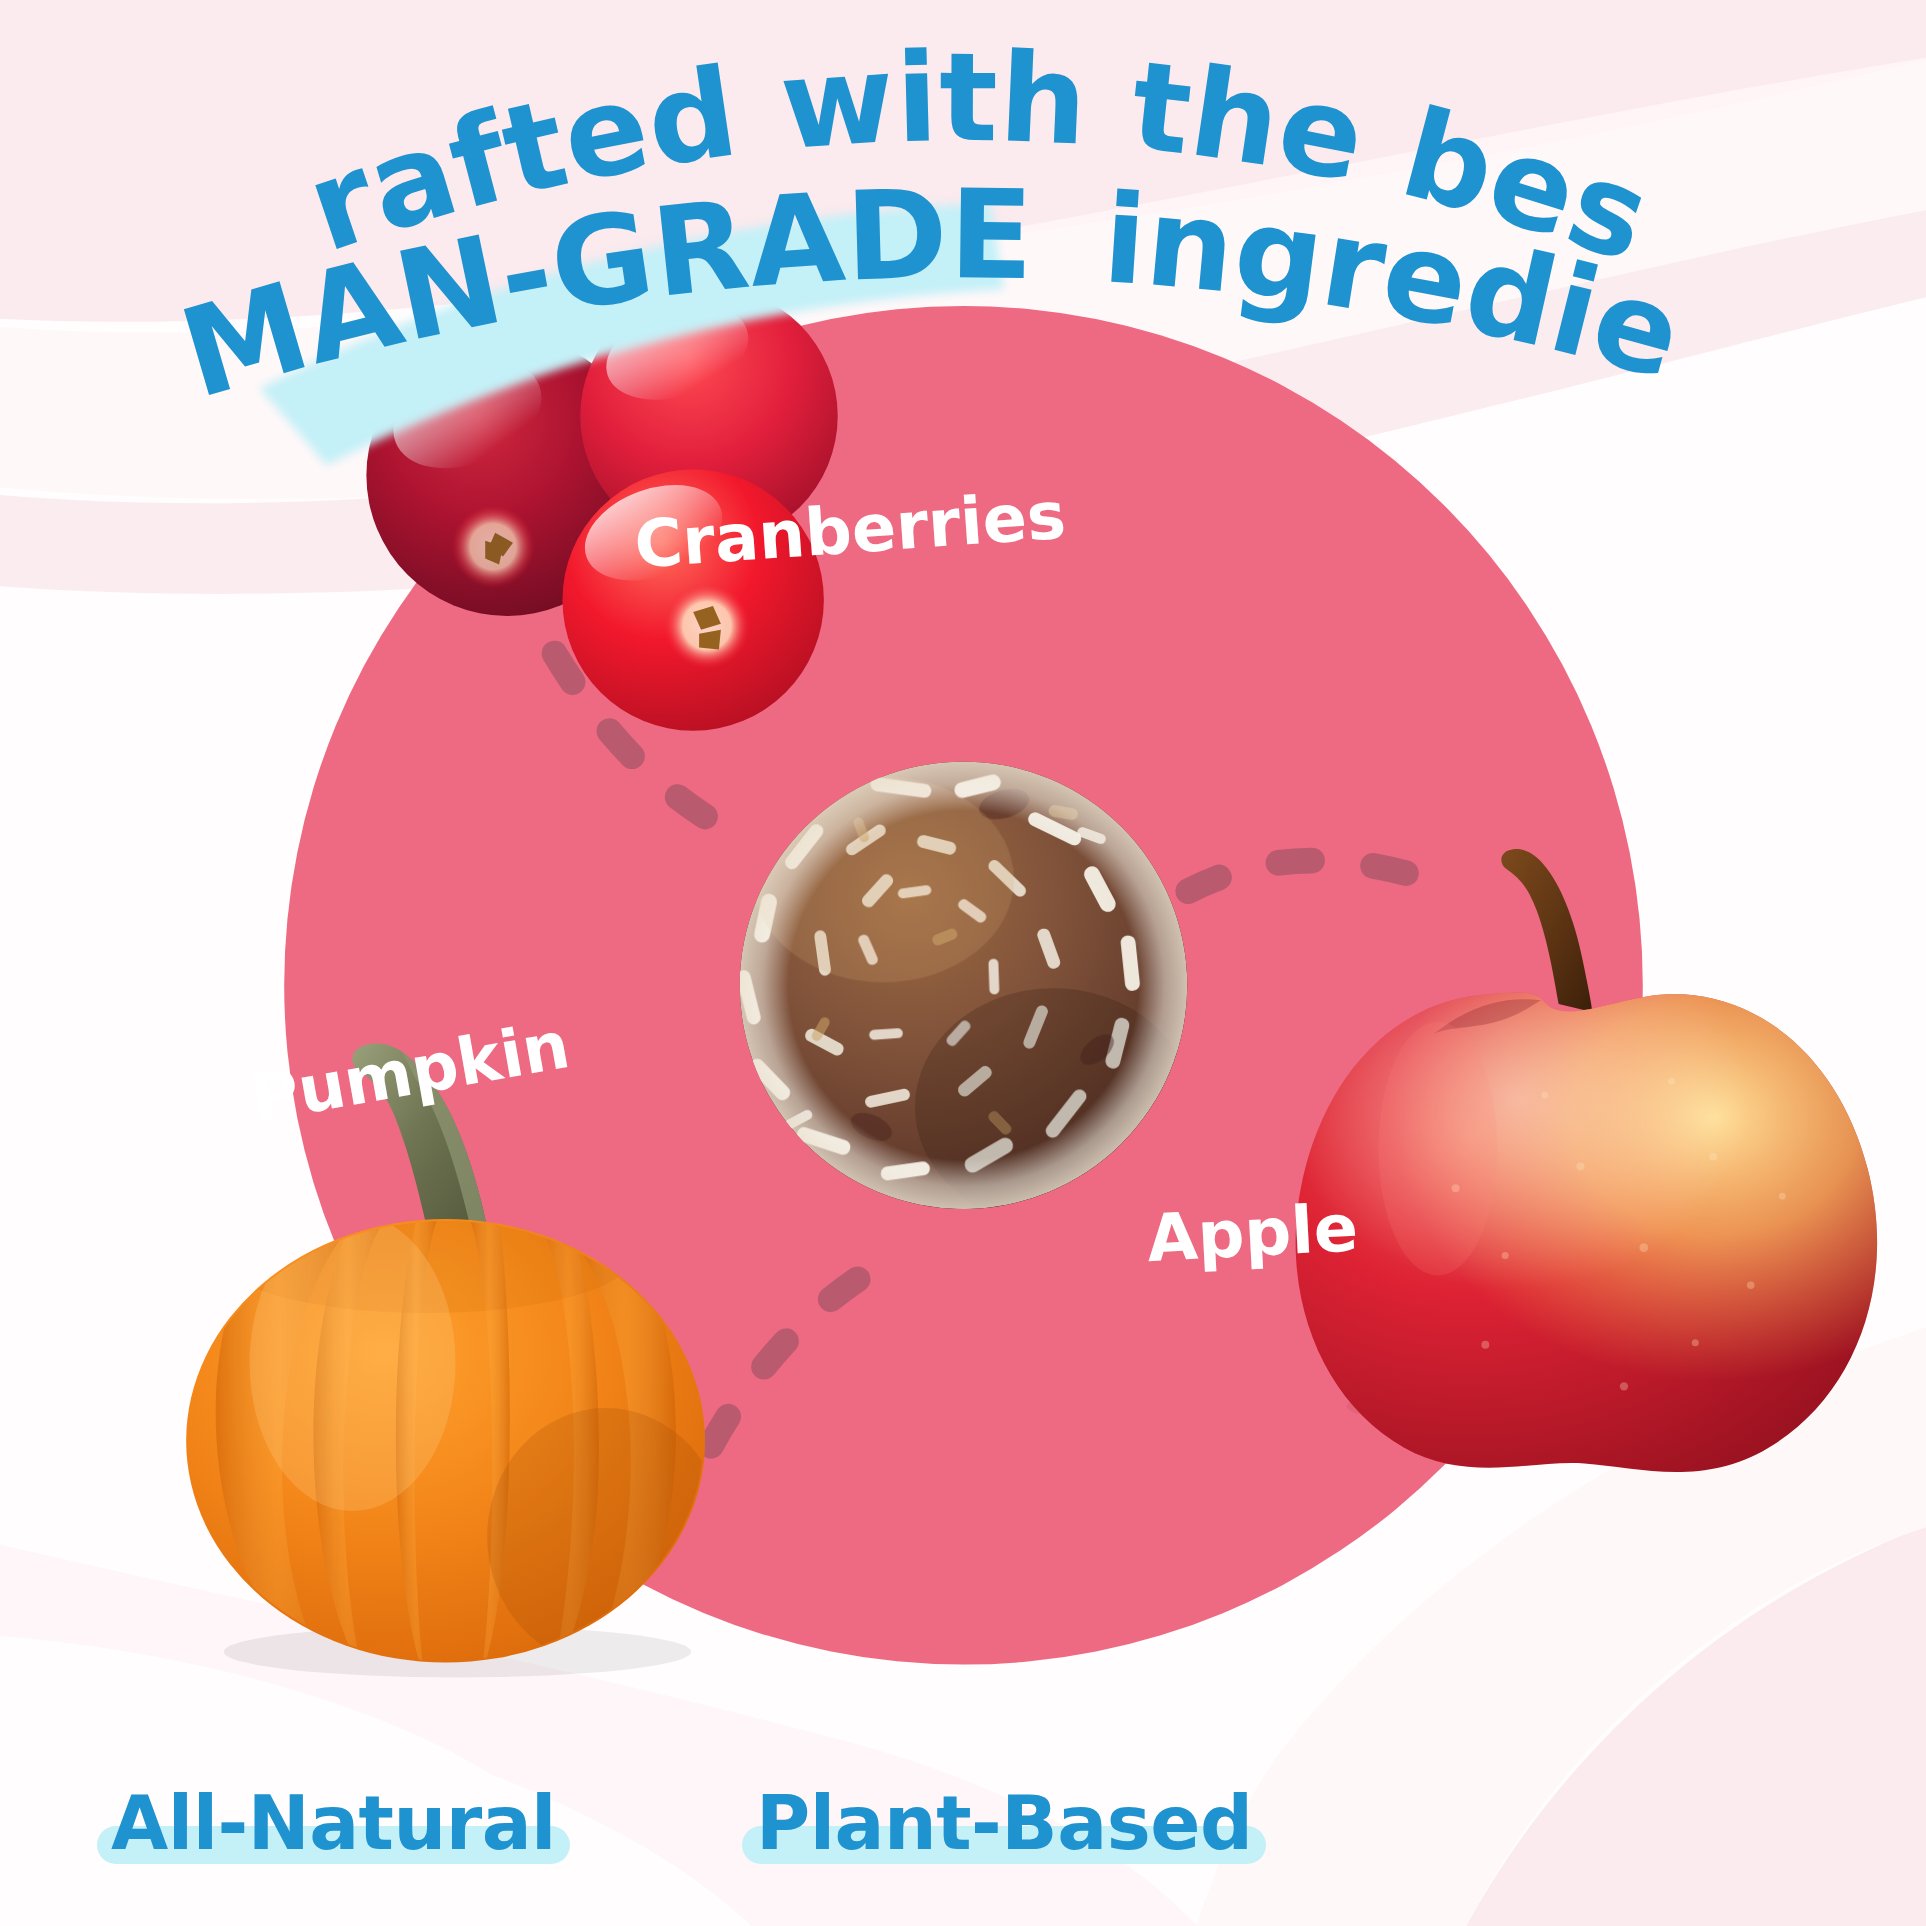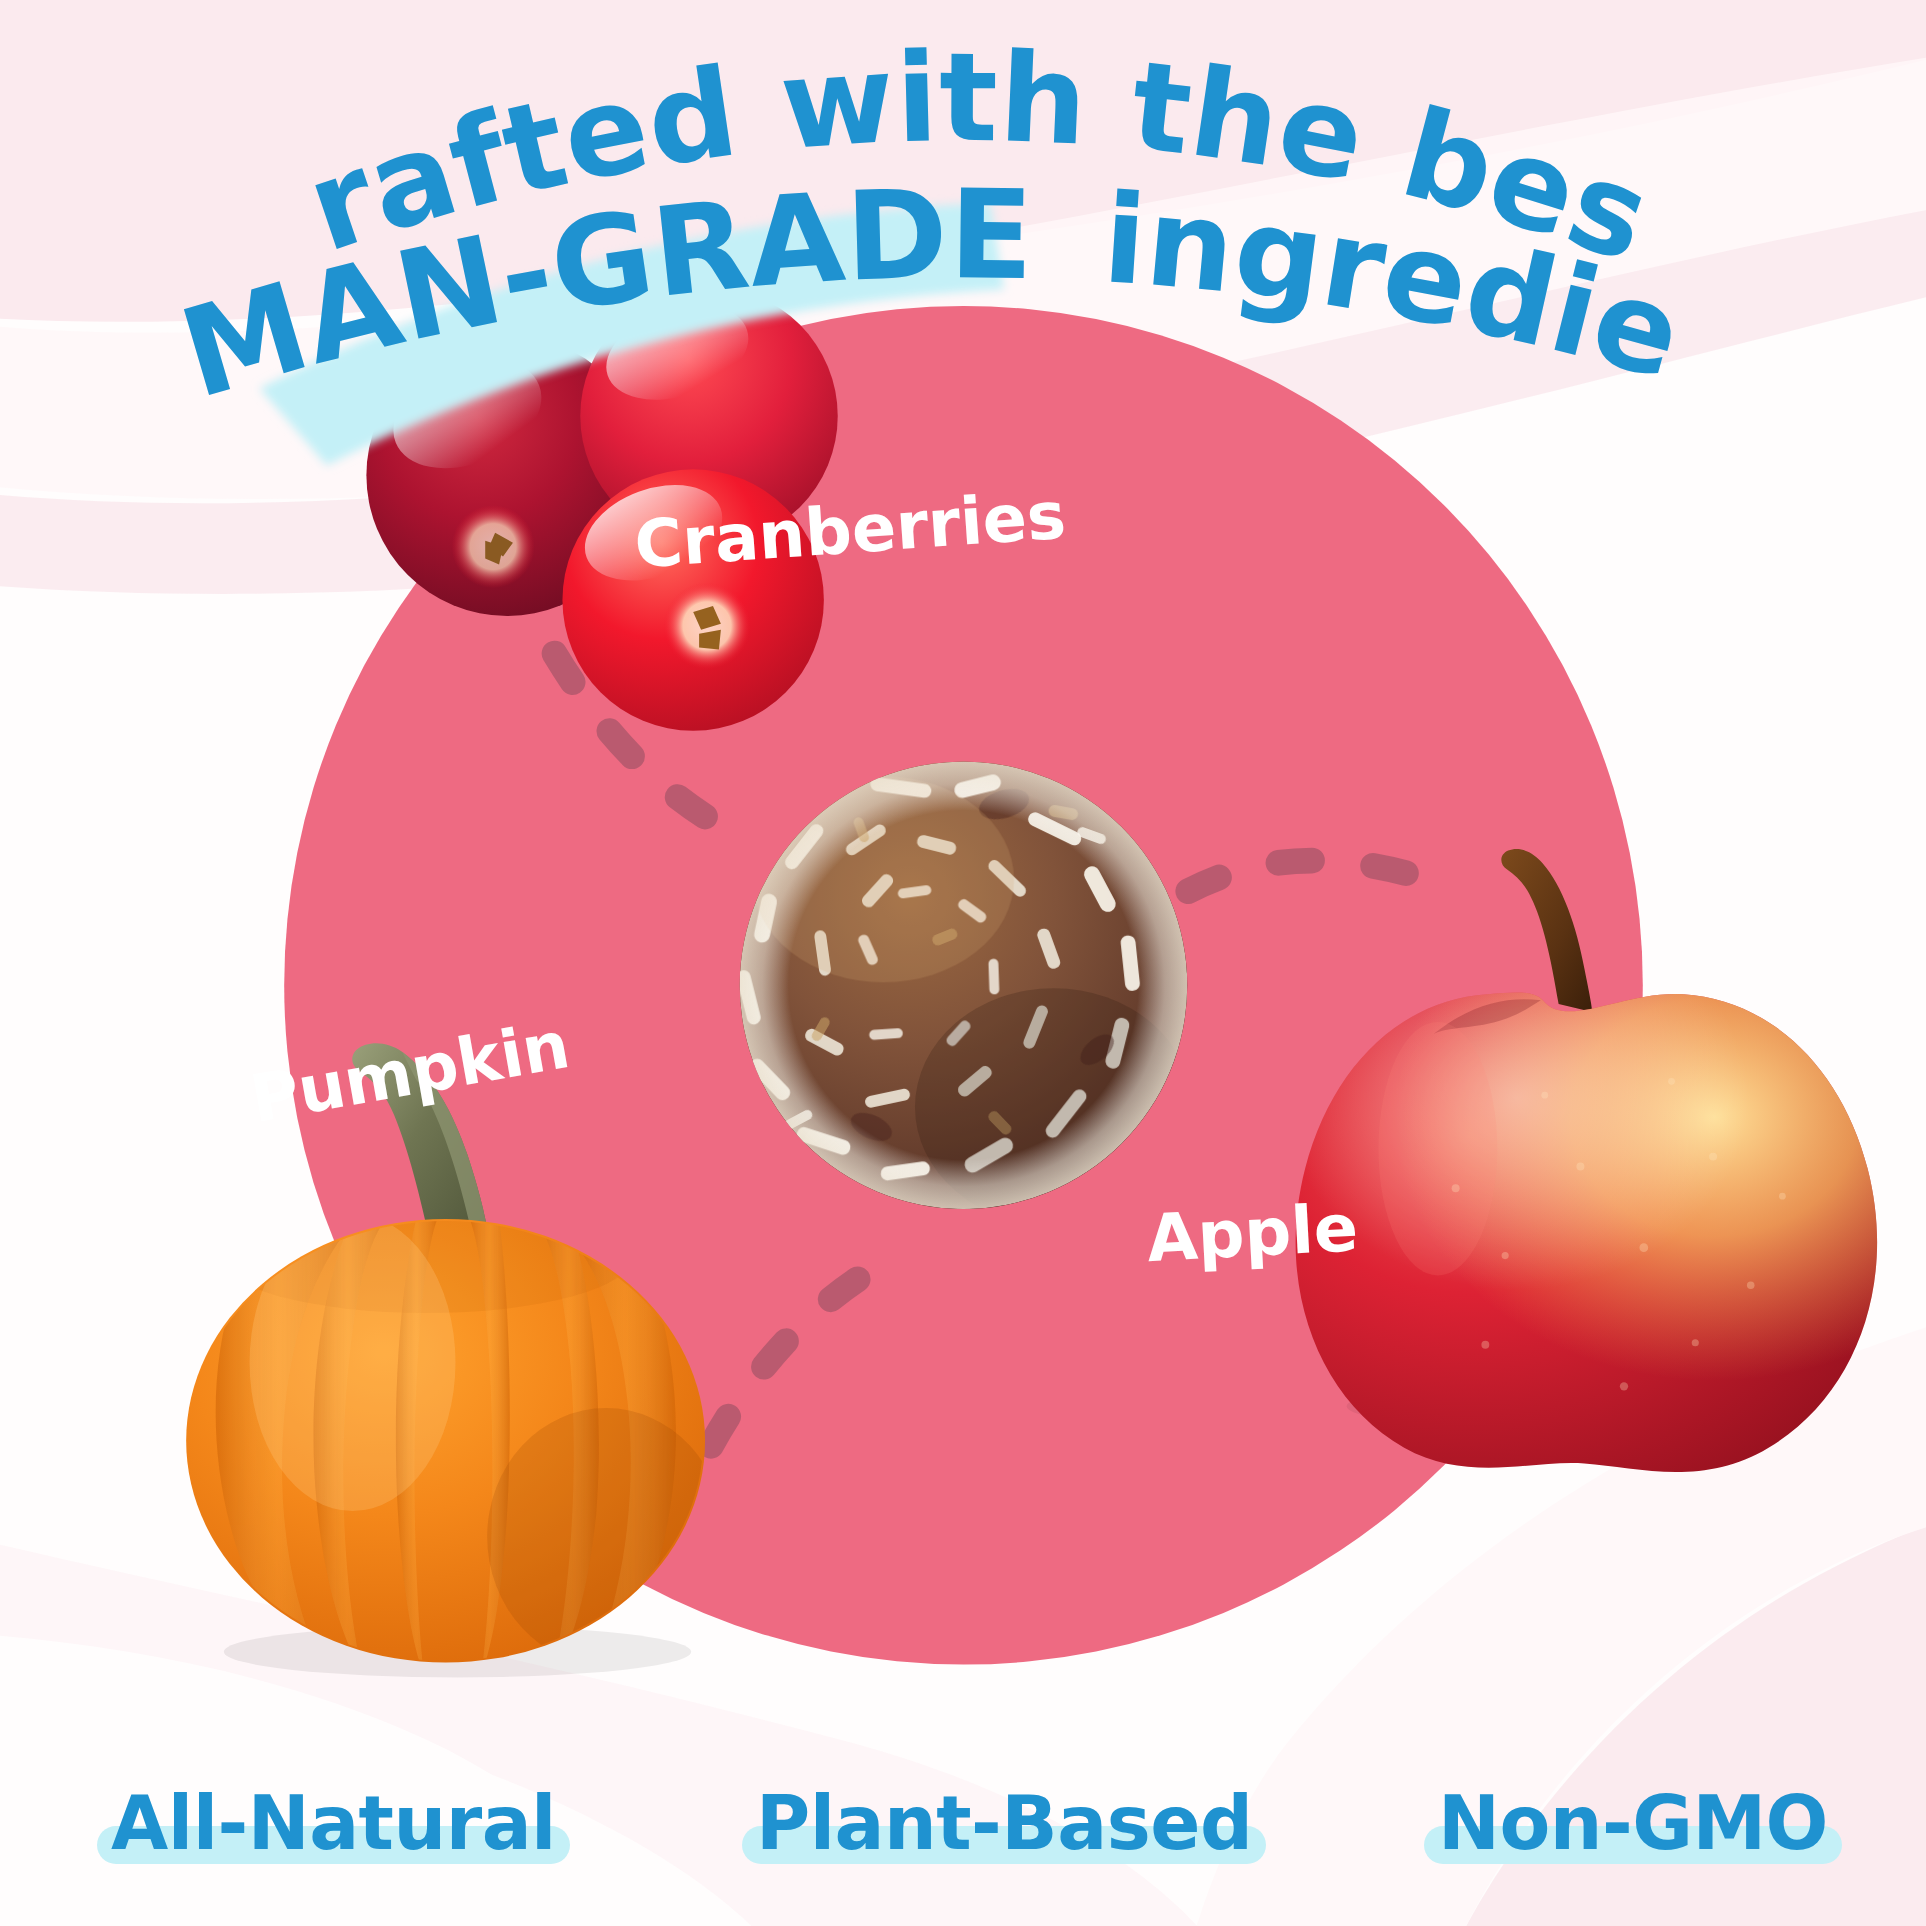--- a/index.html
+++ b/index.html
@@ -325,19 +325,15 @@
   <div class="trust" style="left:756px;">
     <span class="hl"></span>
     <span class="lbl">Plant-Based</span>
   </div>
 
   <div class="trust" style="left:111px;">
     <span class="hl"></span>
     <span class="lbl">All-Natural</span>
   </div>
 
-  <div class="trust" style="left:1438px;">
-    <span class="hl"></span>
-    <span class="lbl">Non-GMO</span>
-  </div>
 
 </div>
 
 
 </body></html>

